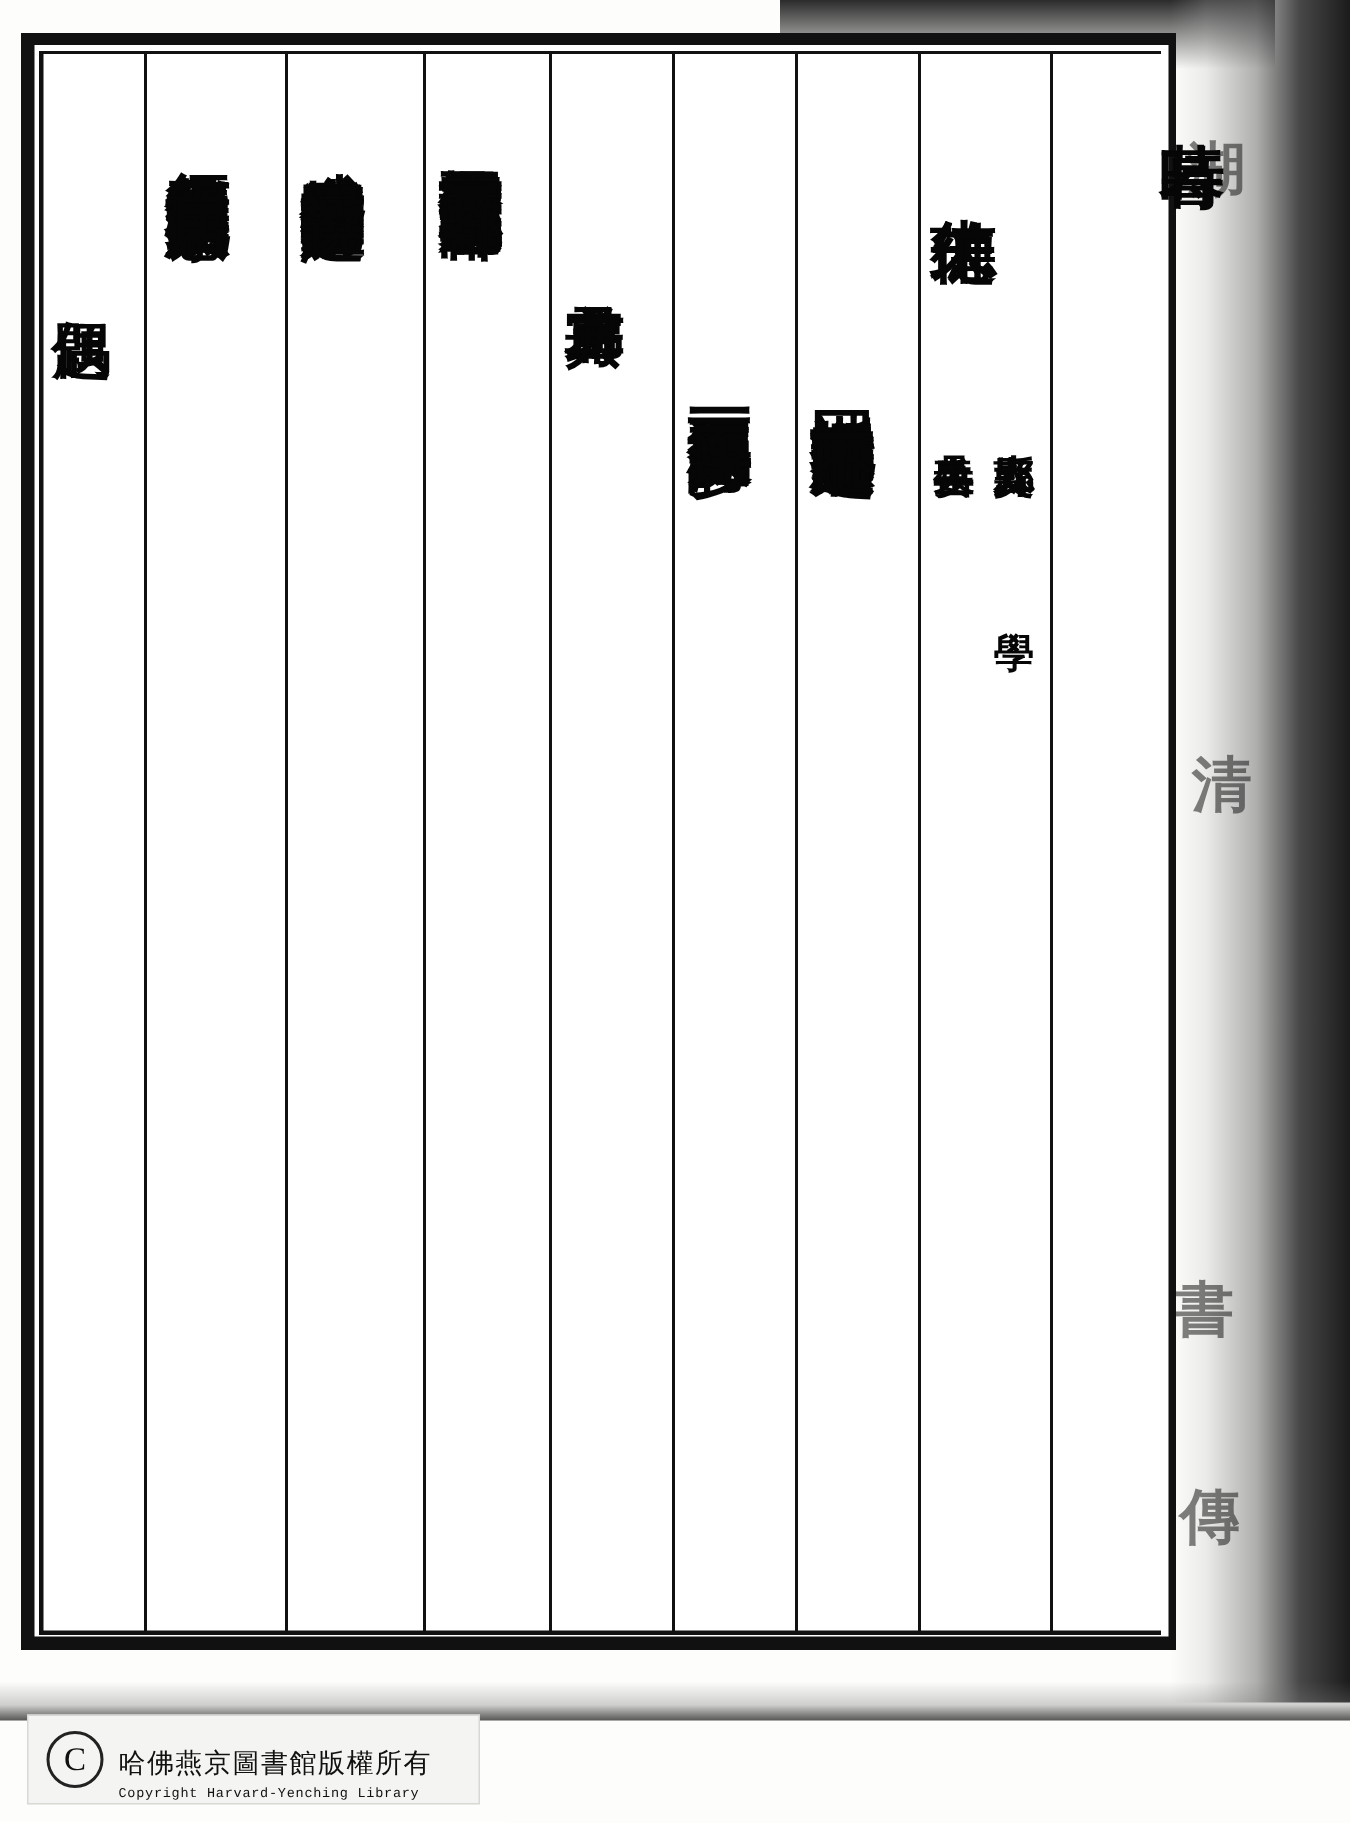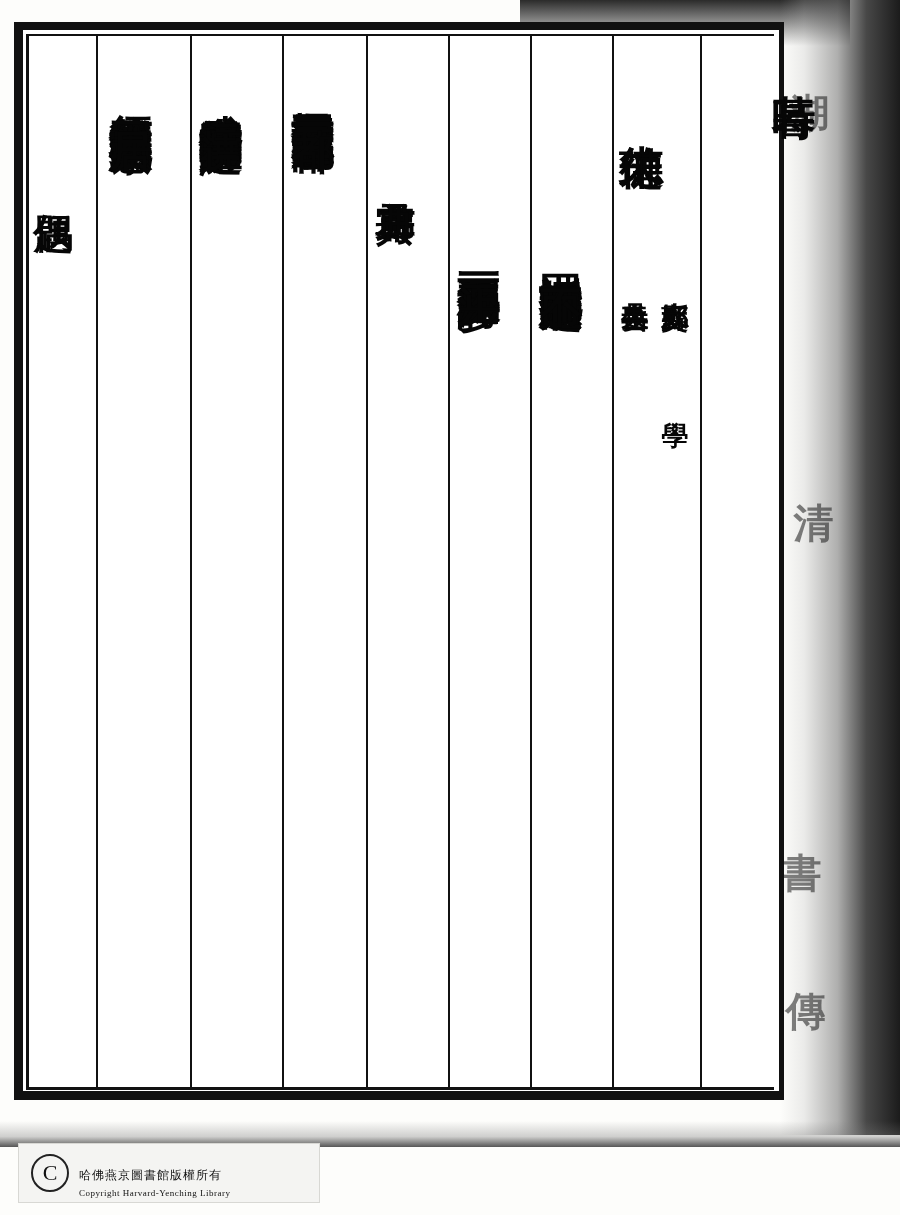--- a/index.html
+++ b/index.html
@@ -143,27 +143,27 @@
     color: #111;
     flex: none;
   }
   .stamp .stamp-text {
     display: flex;
     flex-direction: column;
     justify-content: center;
   }
   .stamp .line1 {
     font-family: "DejaVu Sans", sans-serif;
-    font-size: 12px;
+    font-size: 18px;
     color: #111;
     letter-spacing: 1px;
     margin-top: 18px;
   }
   .stamp .line2 {
-    font-family: Liberation Serif, serif;
+    font-family: Liberation Mono, monospace;
     font-size: 9px;
     color: #111;
     margin-top: 4px;
     letter-spacing: 0.5px;
   }
 </style>
 </head>
 <body>
 
 <div id="scan">

